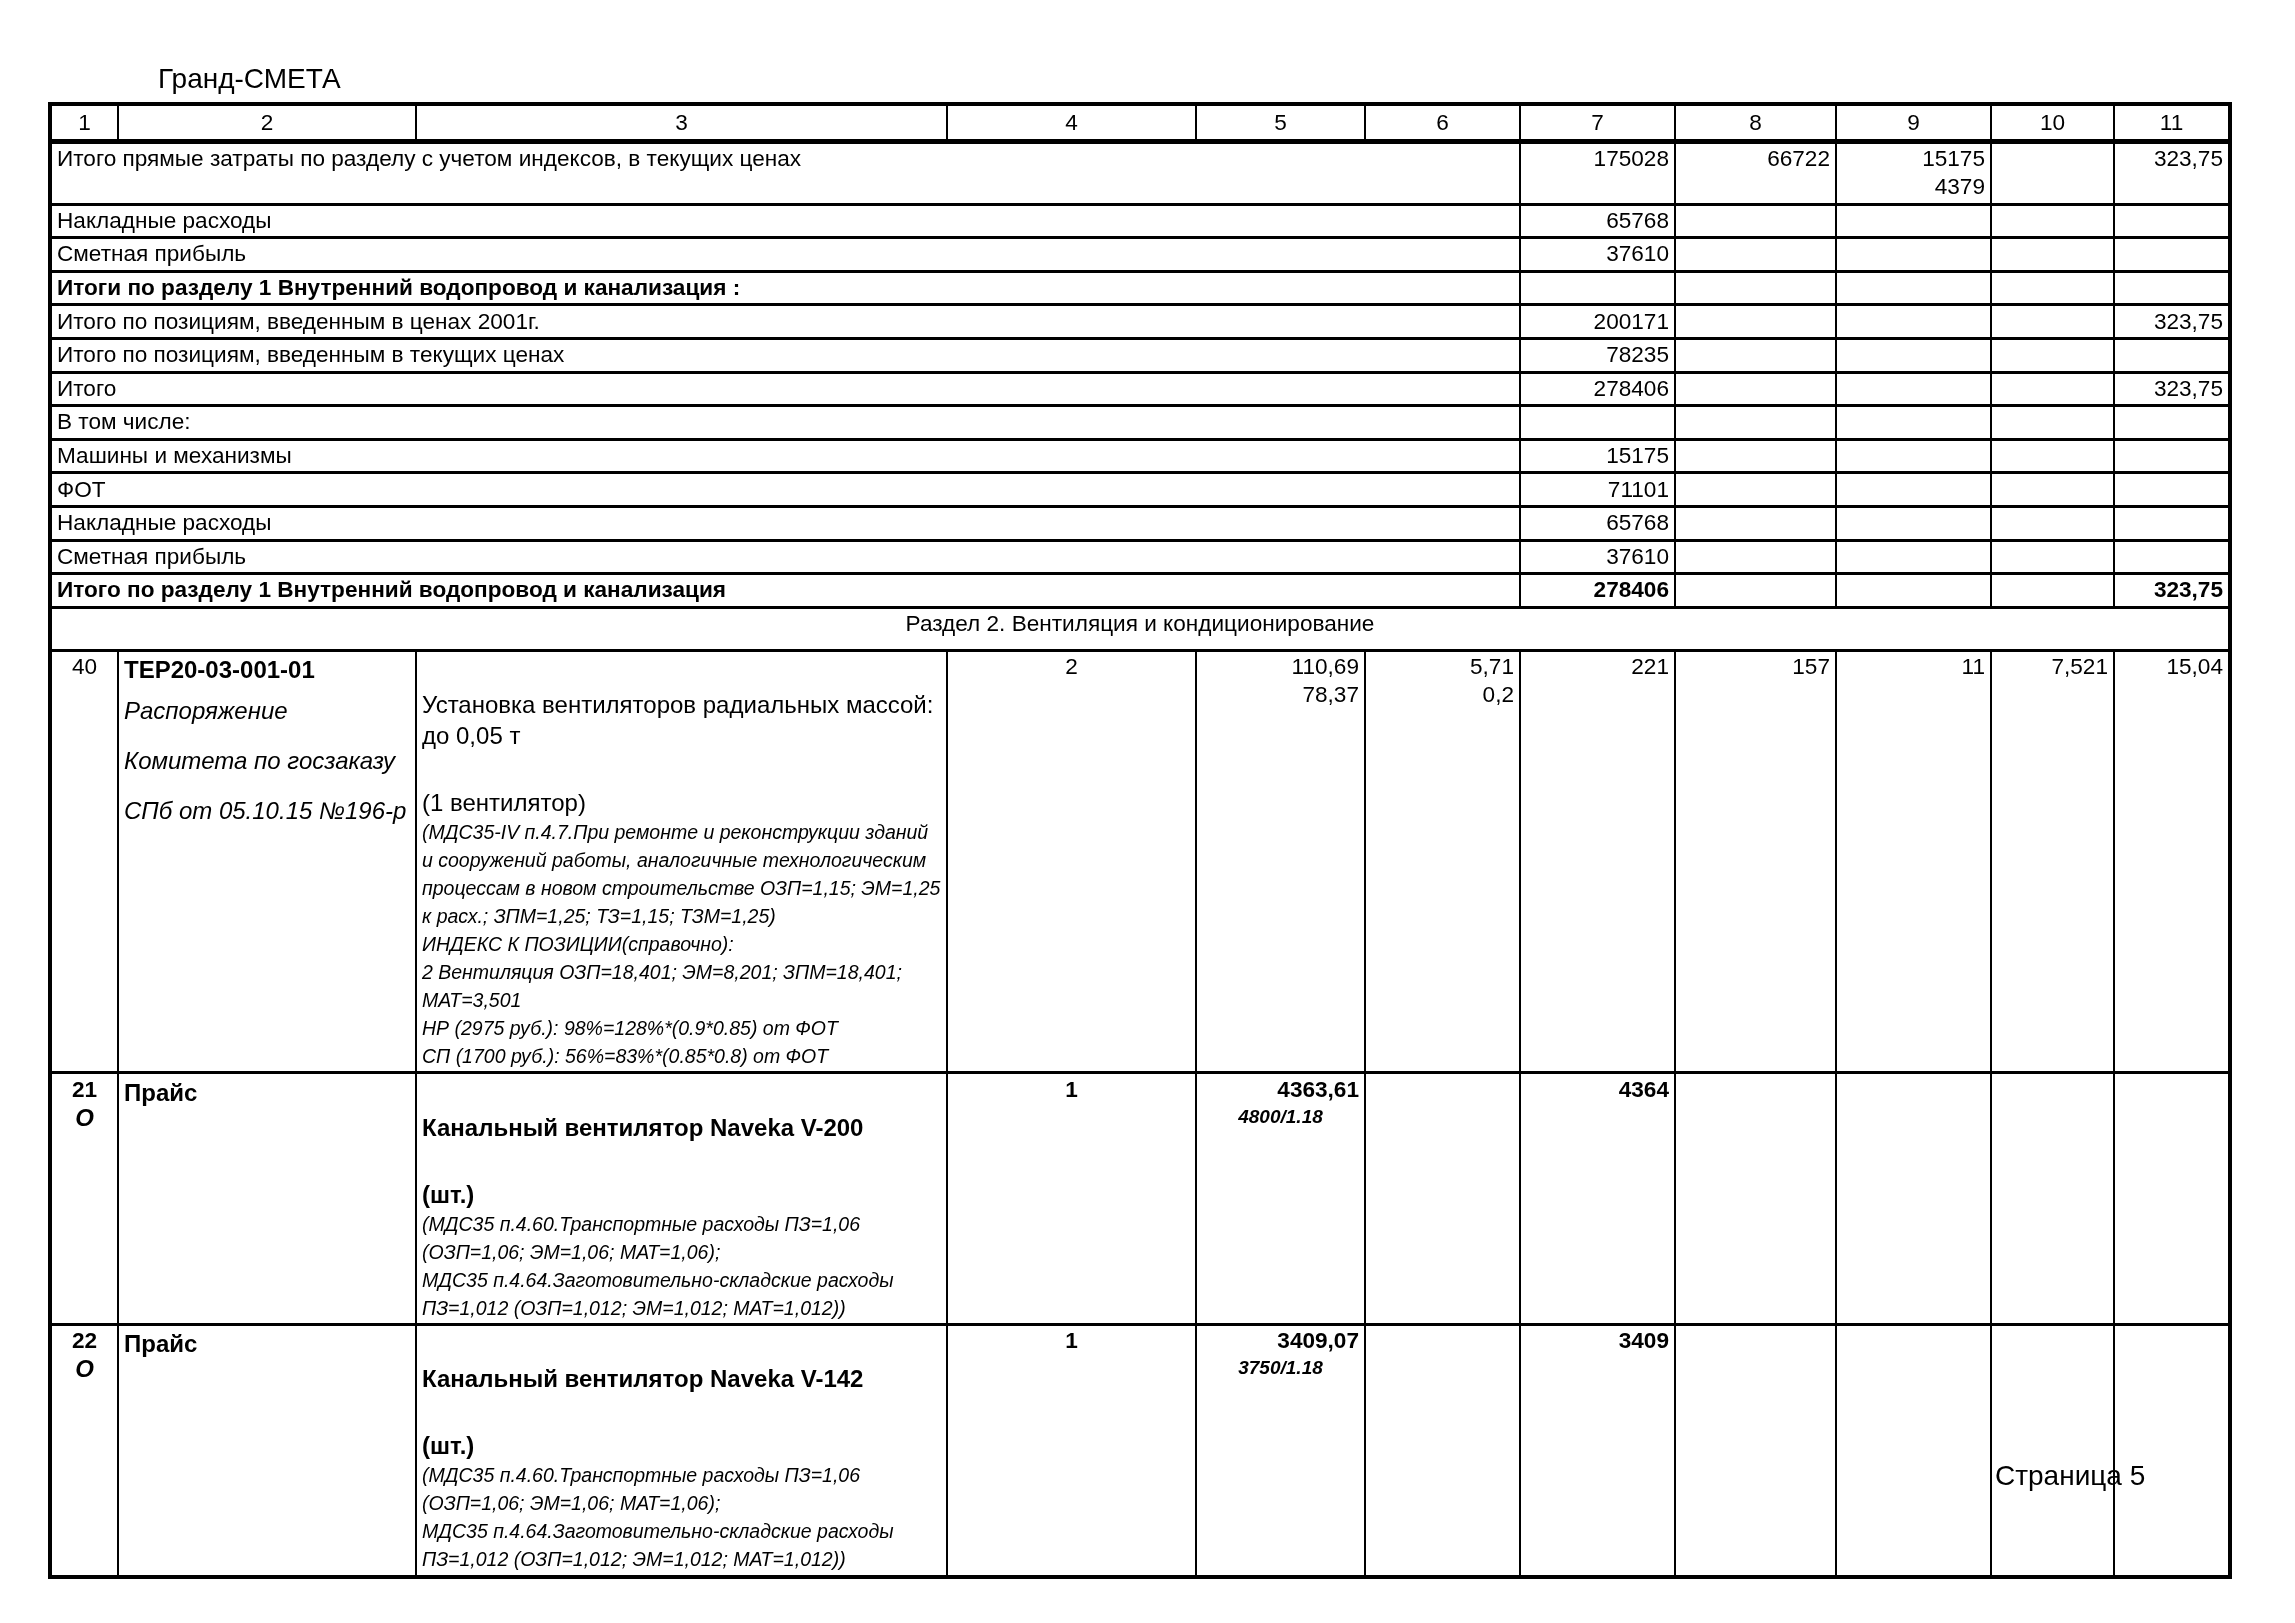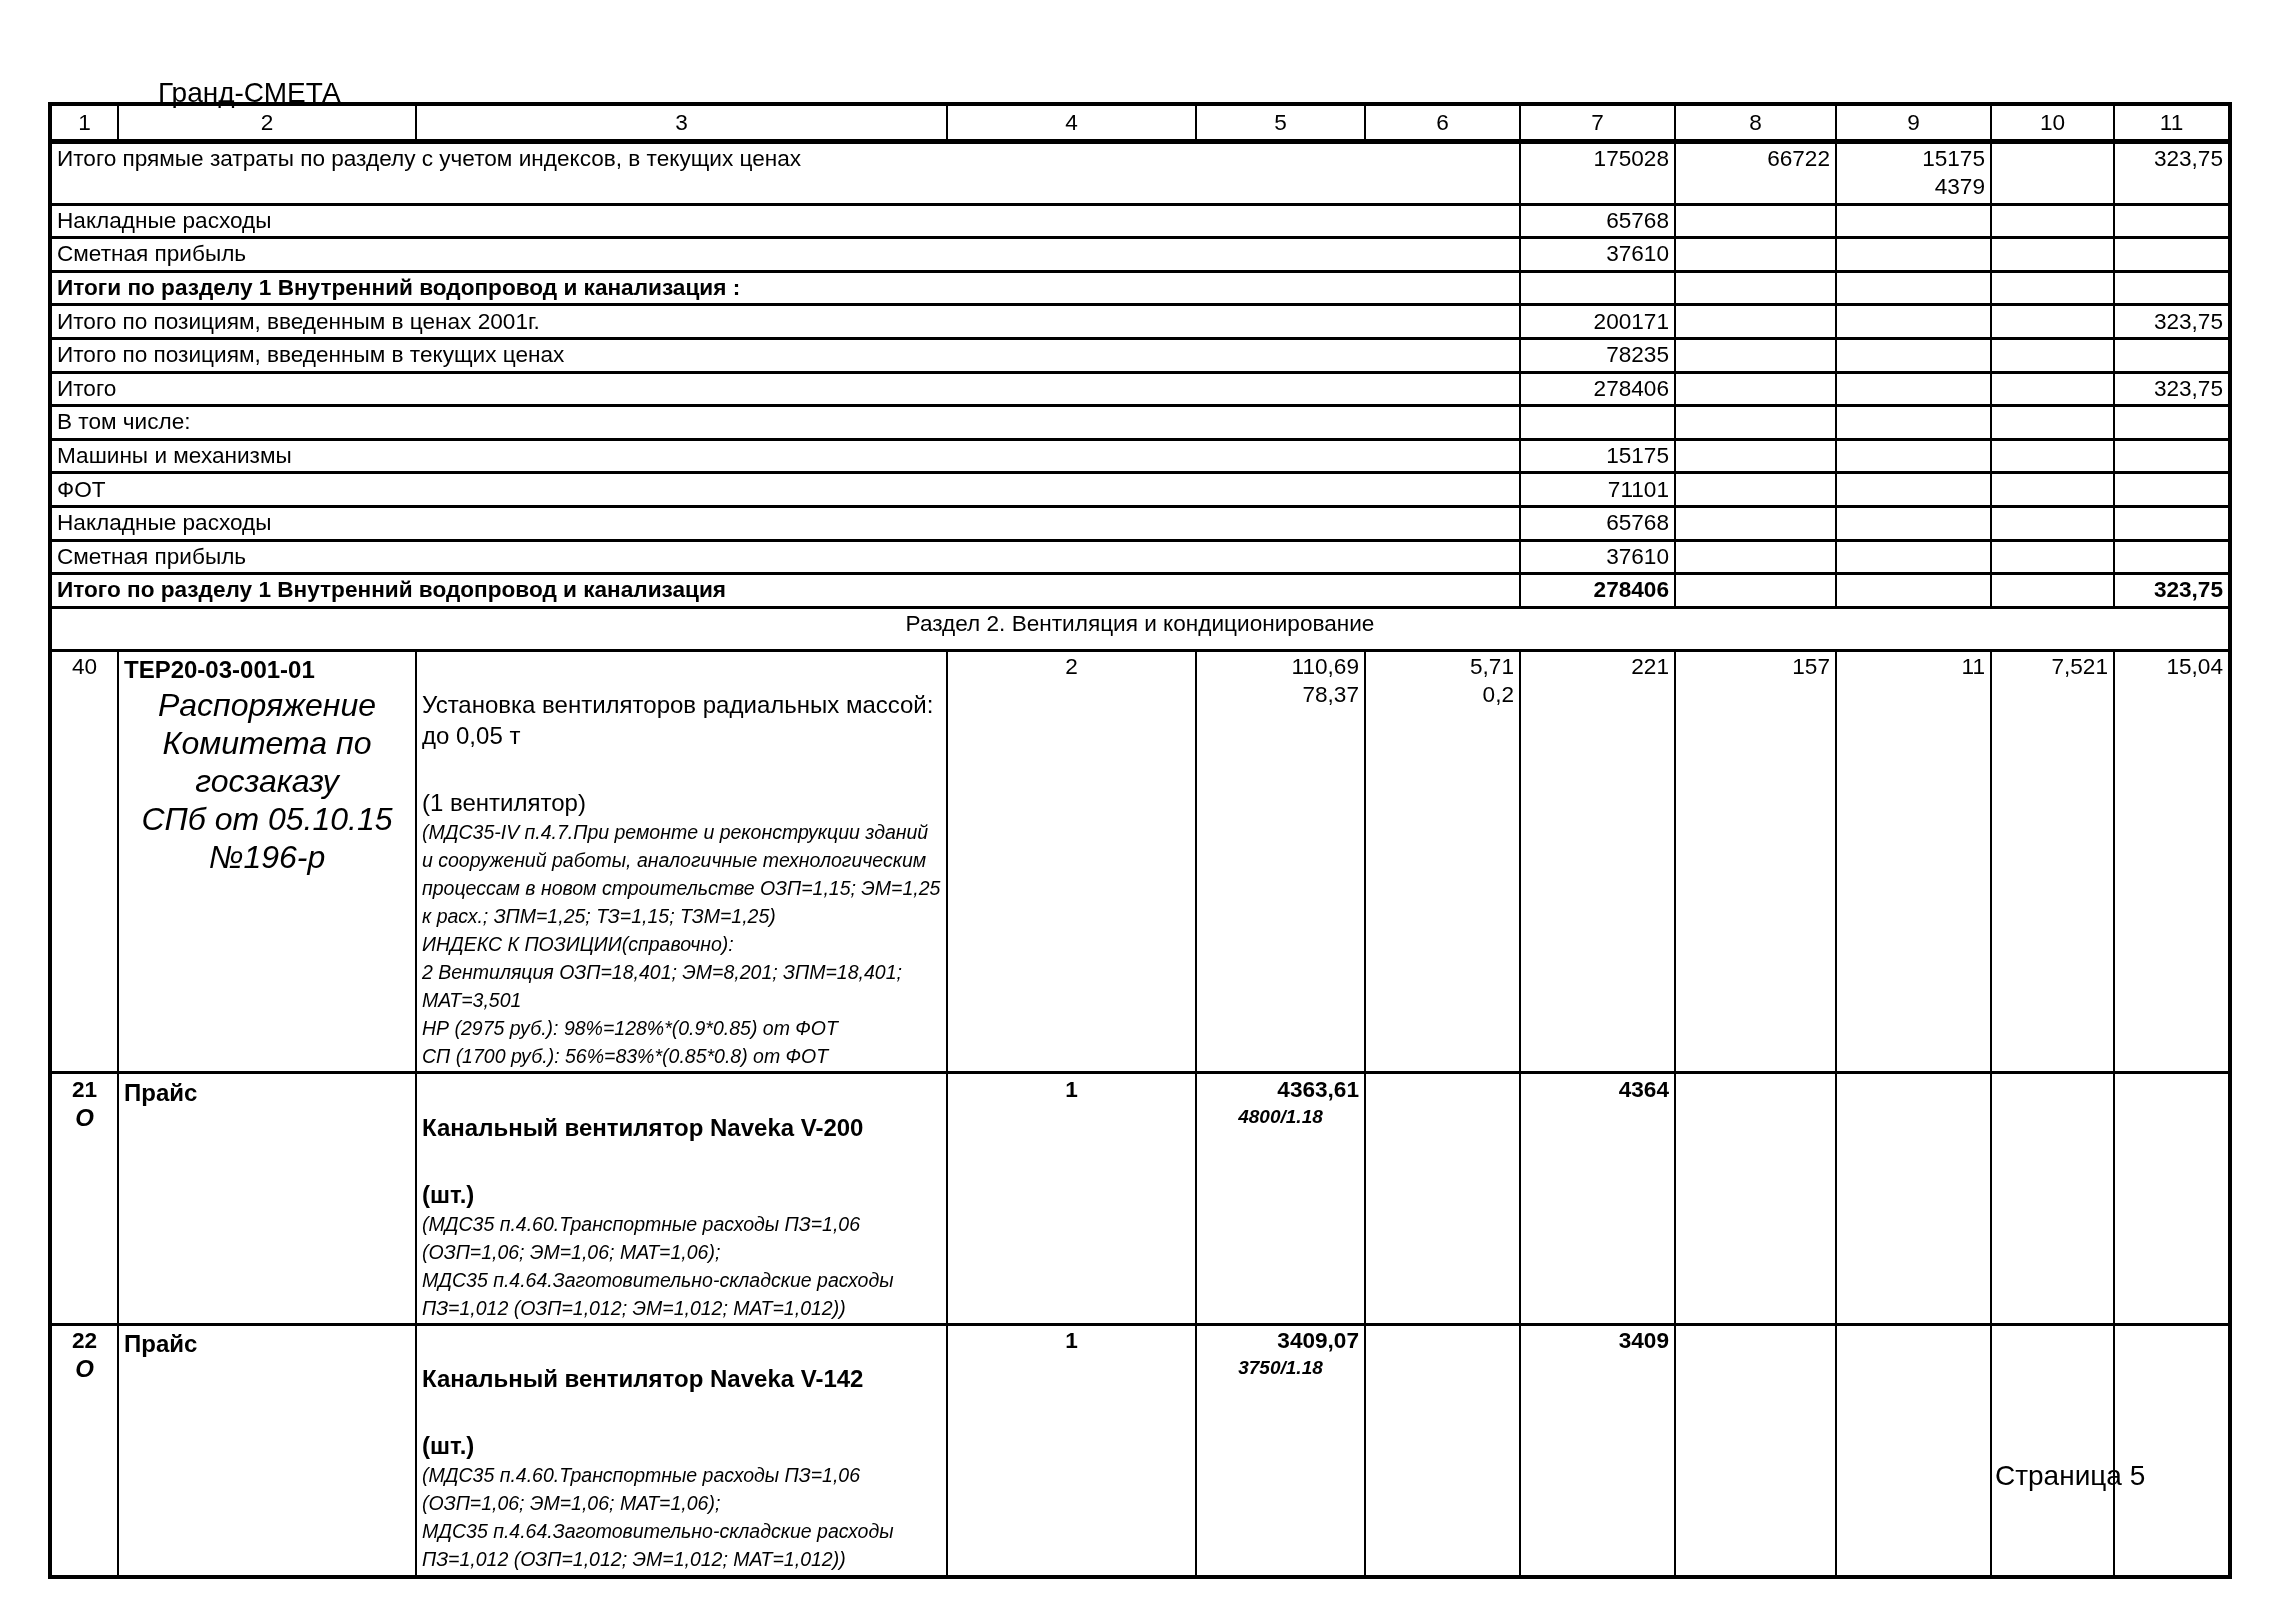--- a/index.html
+++ b/index.html
@@ -1,21 +1,21 @@
 <!DOCTYPE html>
 <html style="font-size:10px"><head>
 <meta charset="utf-8">
 <style>
   html,body{margin:0;padding:0;background:#ffffff;}
   body{
     width:2295px;height:1623px;position:relative;overflow:hidden;
     font-family:"Liberation Sans",sans-serif;color:#000;
     -webkit-font-smoothing:antialiased;
   }
-  .doc-title{position:absolute;left:158px;top:77px;font-size:28px;}
+  .doc-title{position:absolute;left:158px;top:63px;font-size:28px;}
   .page-footer{position:absolute;left:1995px;top:1460px;font-size:28px;}
 
   table.est{
     position:absolute;left:48px;top:102px;width:2179px;
     border-collapse:collapse;table-layout:fixed;
     border:4.4px solid #000;
   }
   table.est td{
     border-left:2.5px solid #000;border-right:2.5px solid #000;
     border-top:3.8px solid #000;border-bottom:3.8px solid #000;
@@ -36,21 +36,21 @@
   .i{font-style:italic;}
   .pre{white-space:pre-line;}
 
   td.sec{
     font-weight:normal;font-size:25px;line-height:30px;
     padding:6.3px 5px 6.3px 284px;text-align:center;vertical-align:middle;margin-top:40px;
   }
   td.c1{text-align:center;padding:1.3px 1.3px;}
   .c1 .sub{font-style:italic;font-weight:bold;font-size:24px;}
   td.code .code-main{font-size:24px;line-height:33px;}
-  td.code .code-note{font-size:32px;line-height:38px;text-align:center;}
+  td.code .code-note{font-size:24px;line-height:50px;}
   td.desc .t{font-size:24px;line-height:31px;margin-top:36px;}
   td.desc .note{font-size:19.5px;line-height:28px;}
   td.qty{text-align:center;}
   .sm{font-size:19px;line-height:25px;text-align:center;}
 </style>
 </head>
 <body>
 
 <div class="doc-title">Гранд-СМЕТА</div>
 

